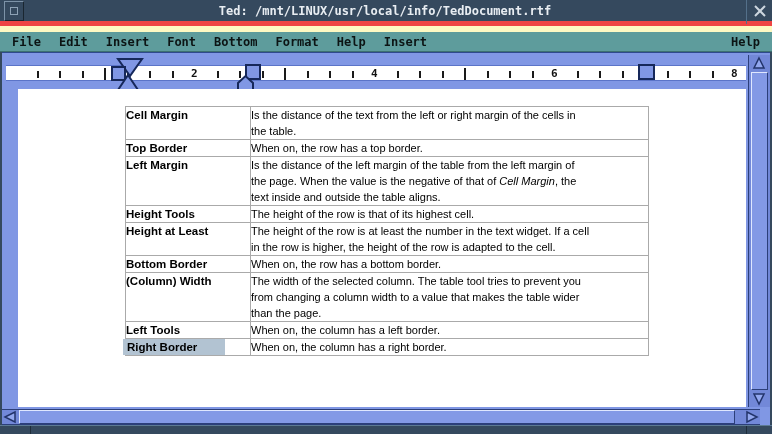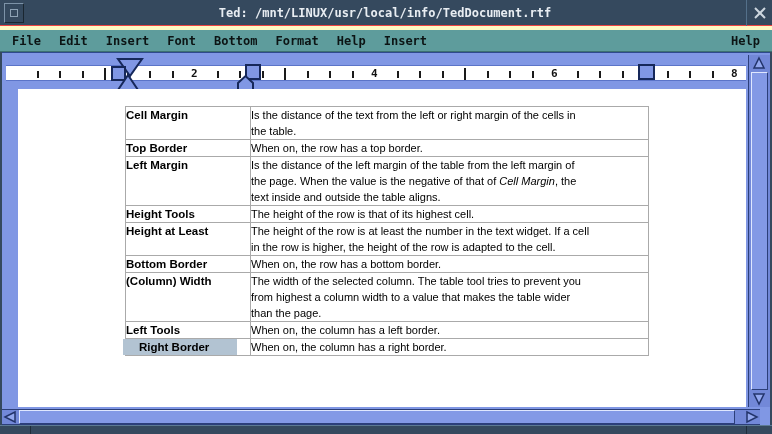--- a/index.html
+++ b/index.html
@@ -7,21 +7,21 @@
   .window{
     position:relative;width:772px;height:434px;overflow:hidden;
     background:var(--titlebar,#35495e);
     font-family:"DejaVu Sans Mono",monospace;
   }
   
   .titlebar{
     position:absolute;left:0;top:0;width:772px;height:26px;
     background:var(--titlebar,#35495e);
     display:flex;align-items:center;
-    border-bottom:1px solid #ef4444;
+    border-bottom:5px solid #ef4444;
   }
   .tb-btn{
     width:20px;height:20px;margin-left:4px;
     border-top:1px solid #7d93a8;border-left:1px solid #7d93a8;
     border-right:1px solid #1a2630;border-bottom:1px solid #1a2630;
     display:flex;align-items:center;justify-content:center;flex:0 0 auto;
   }
   .tb-inner-square{width:8px;height:8px;border:1px solid #8ea2b5;}
   .tb-title{
     flex:1;text-align:center;color:#e8edf2;font-size:12px;font-weight:bold;
@@ -29,21 +29,21 @@
   }
   .tb-close{
     width:26px;height:26px;flex:0 0 auto;
     border-left:1px solid #54708a;
     display:flex;align-items:center;justify-content:center;
   }
   
   .menubar{
     position:absolute;left:0;top:26px;width:772px;height:26px;
     background:var(--menubar,#5e9c9c);
-    border-top:4px solid #fef9c3;border-bottom:1px solid #3c7070;
+    border-top:6px solid #fef9c3;border-bottom:1px solid #3c7070;
     display:flex;align-items:center;
     font-size:12px;font-weight:bold;color:#0c1414;
     padding:0 10px;
   }
   .menu-item{margin-right:14px;padding:2px 2px;white-space:nowrap;cursor:default;}
   .menu-item.help{margin-right:0;margin-left:auto;}
   
   .content{
     position:absolute;left:2px;top:52px;width:768px;height:373px;
     background:var(--desktop-blue,#8097e4);
@@ -74,21 +74,21 @@
   table.doc td{
     border:1px solid var(--table-border,#aaaaaa);
     vertical-align:top;padding:0;
   }
   td.term{width:125px;font-weight:bold;font-size:11.5px;padding:0 4px;white-space:nowrap;}
   td.def{width:398px;padding:0 6px;}
   td.def .line{white-space:nowrap;}
   td.def em{font-style:italic;}
   .sel{
     background:var(--selection,#b2c3d2);
-    display:inline-block;margin-left:-3px;padding-left:16px;padding-right:28px;
+    display:inline-block;margin-left:-3px;padding-left:4px;padding-right:28px;
   }
   
   .vscroll{
     position:absolute;left:746px;top:2px;width:22px;height:352px;
     background:#7288d8;border-left:1px solid #2c3f7a;
   }
   .hscroll{
     position:absolute;left:0;top:356px;width:758px;height:16px;
     background:#7288d8;border-top:1px solid #2c3f7a;border-bottom:1px solid #2c3f7a;
   }
@@ -235,21 +235,21 @@
             <tr>
               <td class="term"><span>Bottom Border</span></td>
               <td class="def">
                 <div class="line"><span>When on, the row has a bottom border.</span></div>
               </td>
             </tr>
             <tr>
               <td class="term"><span>(Column) Width</span></td>
               <td class="def">
                 <div class="line"><span>The width of the selected column. The table tool tries to prevent you</span></div>
-                <div class="line"><span>from highest a column width to a value that makes the table wider</span></div>
+                <div class="line"><span>from changing a column width to a value that makes the table wider</span></div>
                 <div class="line"><span>than the page.</span></div>
               </td>
             </tr>
             <tr>
               <td class="term"><span>Left Tools</span></td>
               <td class="def">
                 <div class="line"><span>When on, the column has a left border.</span></div>
               </td>
             </tr>
             <tr>

